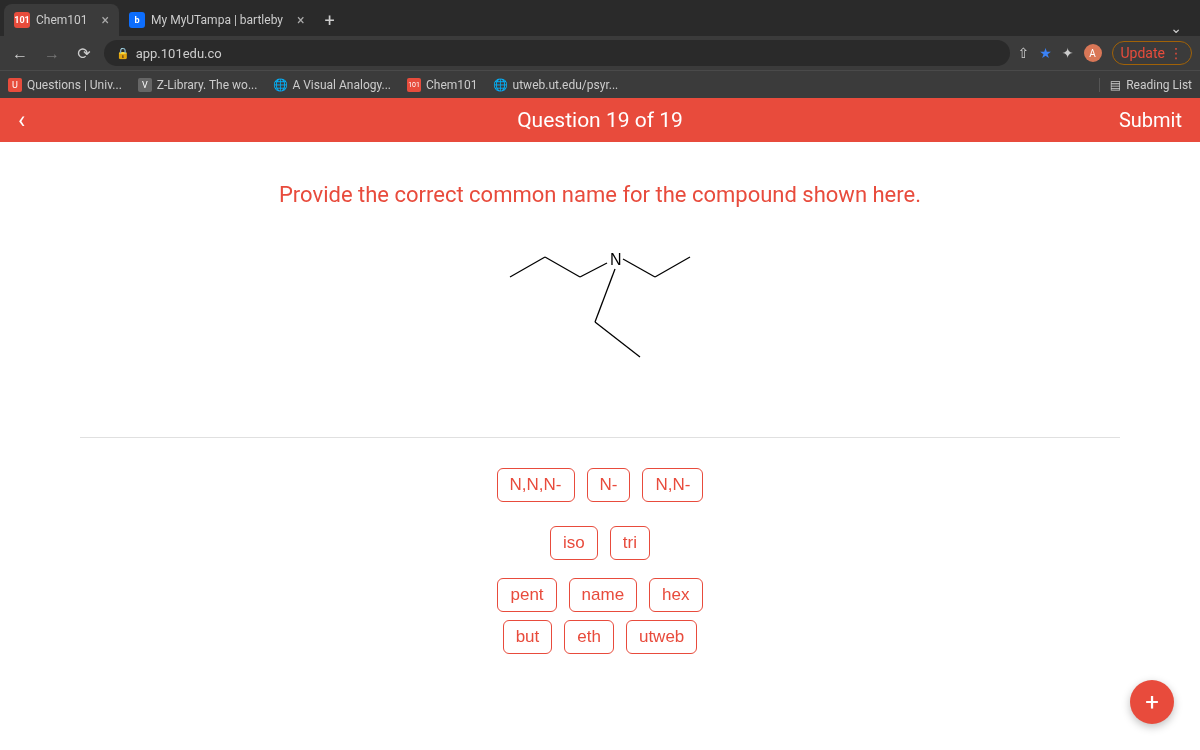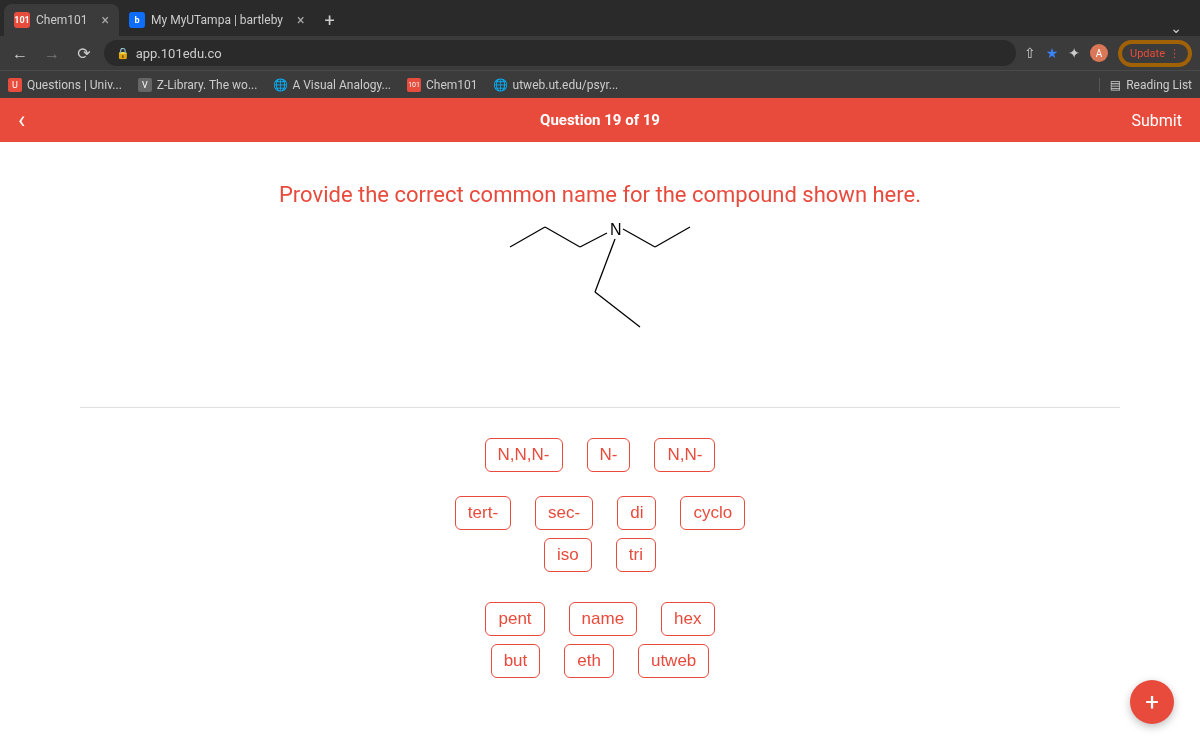--- a/index.html
+++ b/index.html
@@ -19,46 +19,46 @@
 
     .toolbar { background: #3b3b3b; height: 34px; display: flex; align-items: center; padding: 0 8px; gap: 8px; }
     .nav-btn { color: #ccc; font-size: 16px; width: 24px; text-align: center; cursor: pointer; }
     .nav-btn.dim { color: #777; }
     .url-bar { flex: 1; background: #2a2a2a; border-radius: 20px; height: 26px; display: flex; align-items: center; padding: 0 12px; color: #ccc; font-size: 13px; gap: 6px; }
     .url-bar .lock { font-size: 11px; }
     .tb-right { display: flex; align-items: center; gap: 10px; }
     .tb-icon { color: #ccc; font-size: 14px; cursor: pointer; }
     .tb-icon.blue { color: #3b82f6; }
     .tb-avatar { width: 18px; height: 18px; border-radius: 50%; background: #d97757; color: #fff; font-size: 10px; display: flex; align-items: center; justify-content: center; }
-    .update-pill { border: 4px solid #a16207; color: #e74c3c; font-size: 11px; padding: 3px 8px; border-radius: 20px; display: flex; align-items: center; gap: 4px; cursor: pointer; }
+    .update-pill { border: 1px solid #a16207; color: #e74c3c; font-size: 14px; padding: 3px 8px; border-radius: 20px; display: flex; align-items: center; gap: 4px; cursor: pointer; }
 
     .bookmarks { background: #3b3b3b; height: 28px; border-top: 1px solid #4a4a4a; display: flex; align-items: center; padding: 0 8px; gap: 16px; font-size: 12px; color: #ccc; }
     .bk { display: flex; align-items: center; gap: 5px; cursor: pointer; white-space: nowrap; }
     .bk-icon { width: 14px; height: 14px; display: flex; align-items: center; justify-content: center; font-size: 9px; border-radius: 2px; }
     .bk-icon.red { background: #e74c3c; color: #fff; }
     .bk-icon.gray { background: #666; color: #fff; }
     .bk-icon.globe { color: #ccc; font-size: 12px; }
     .reading-list { margin-left: auto; display: flex; align-items: center; gap: 5px; border-left: 1px solid #555; padding-left: 10px; }
 
     
     .app-header { background: #e84b3c; color: #fff; height: 44px; display: flex; align-items: center; padding: 0 18px; }
     .back-chevron { font-size: 24px; cursor: pointer; }
-    .q-counter { position: absolute; left: 50%; transform: translateX(-50%); font-size: 15px; font-weight: bold; }
-    .submit { margin-left: auto; font-size: 16px; cursor: pointer; }
+    .q-counter { position: absolute; left: 50%; transform: translateX(-50%); font-size: 21px; }
+    .submit { margin-left: auto; font-size: 20px; cursor: pointer; }
 
     .content { padding: 40px 80px 0; position: relative; height: calc(750px - 36px - 34px - 28px - 44px); overflow: hidden; }
-    .prompt { color: #e84b3c; font-size: 22px; text-align: center; }
+    .prompt { color: #e84b3c; font-size: 22px; text-align: center; margin-bottom: 30px; }
 
     .molecule { display: flex; justify-content: center; margin-bottom: 40px; }
     .molecule svg { stroke: #000; stroke-width: 1.3; fill: none; }
 
     .divider { border: none; border-top: 1px solid #e0e0e0; margin: 0 0 30px; }
 
     .answer-area { display: flex; flex-direction: column; align-items: center; gap: 10px; }
-    .choice-row { display: flex; gap: 24px; justify-content: center; flex-wrap: wrap; }
+    .choice-row { display: flex; gap: 12px; justify-content: center; flex-wrap: wrap; }
     .choice-group { display: flex; flex-direction: column; gap: 8px; align-items: center; }
     .choice { border: 1.5px solid #e84b3c; color: #e84b3c; background: #fff; border-radius: 6px; padding: 6px 12px; font-size: 17px; cursor: pointer; }
 
     .fab { position: absolute; right: 26px; bottom: 26px; width: 44px; height: 44px; border-radius: 50%; background: #e84b3c; color: #fff; font-size: 24px; display: flex; align-items: center; justify-content: center; cursor: pointer; box-shadow: 0 3px 8px rgba(0,0,0,0.25); }
   </style>
 </head>
 <body>
 
 <div class="tab-strip">
   <div class="tab active">
@@ -155,32 +155,26 @@
     <div class="choice-group">
       <div class="choice-row">
         <button class="choice">N,N,N-</button>
         <button class="choice">N-</button>
         <button class="choice">N,N-</button>
       </div>
     </div>
 
     <div class="choice-group" style="margin-top:14px">
       <div class="choice-row">
-        <button class="choice">tert-</button>
-        <button class="choice">sec-</button>
-        <button class="choice">di</button>
-        <button class="choice">cyclo</button>
-      </div>
-      <div class="choice-row">
         <button class="choice">iso</button>
         <button class="choice">tri</button>
       </div>
     </div>
 
-    <div class="choice-group" style="margin-top:20px">
+    <div class="choice-group" style="margin-top:8px">
       <div class="choice-row">
         <button class="choice">pent</button>
         <button class="choice">name</button>
         <button class="choice">hex</button>
       </div>
       <div class="choice-row">
         <button class="choice">but</button>
         <button class="choice">eth</button>
         <button class="choice">utweb</button>
       </div>

